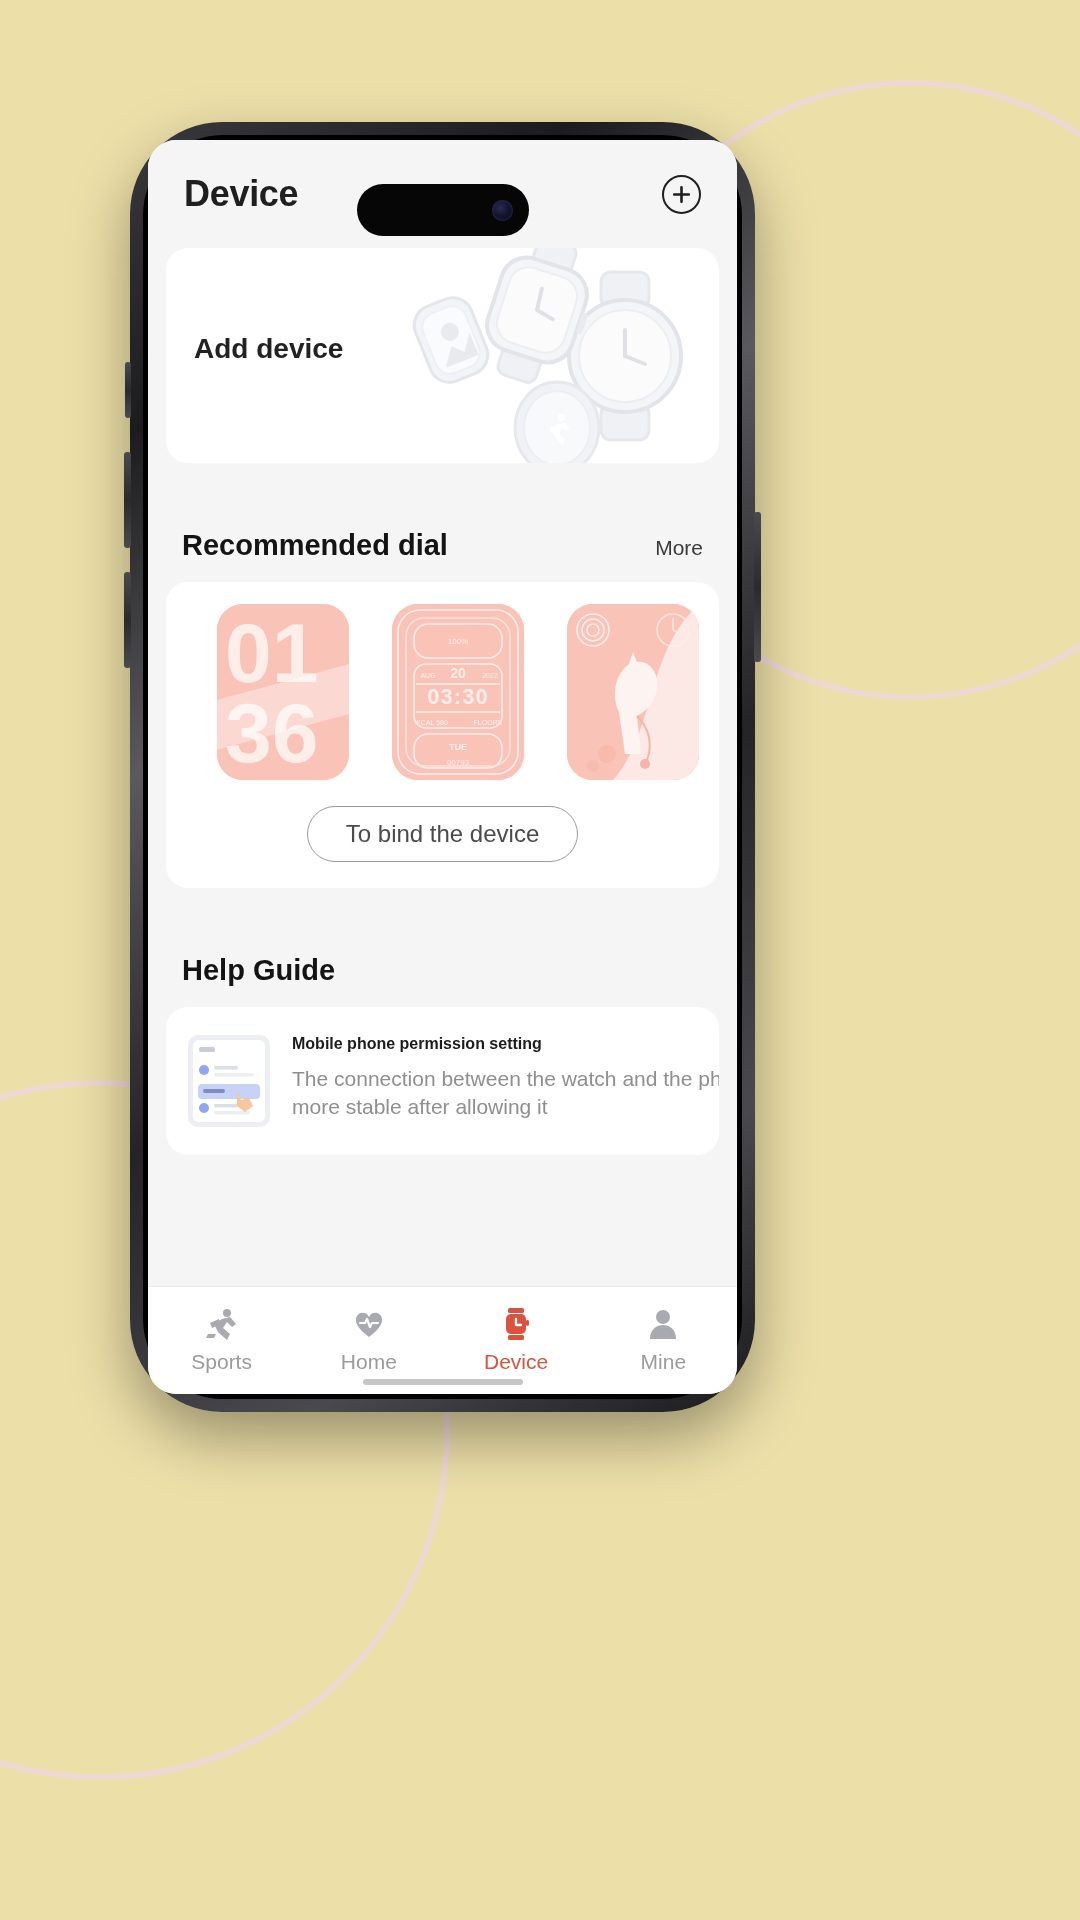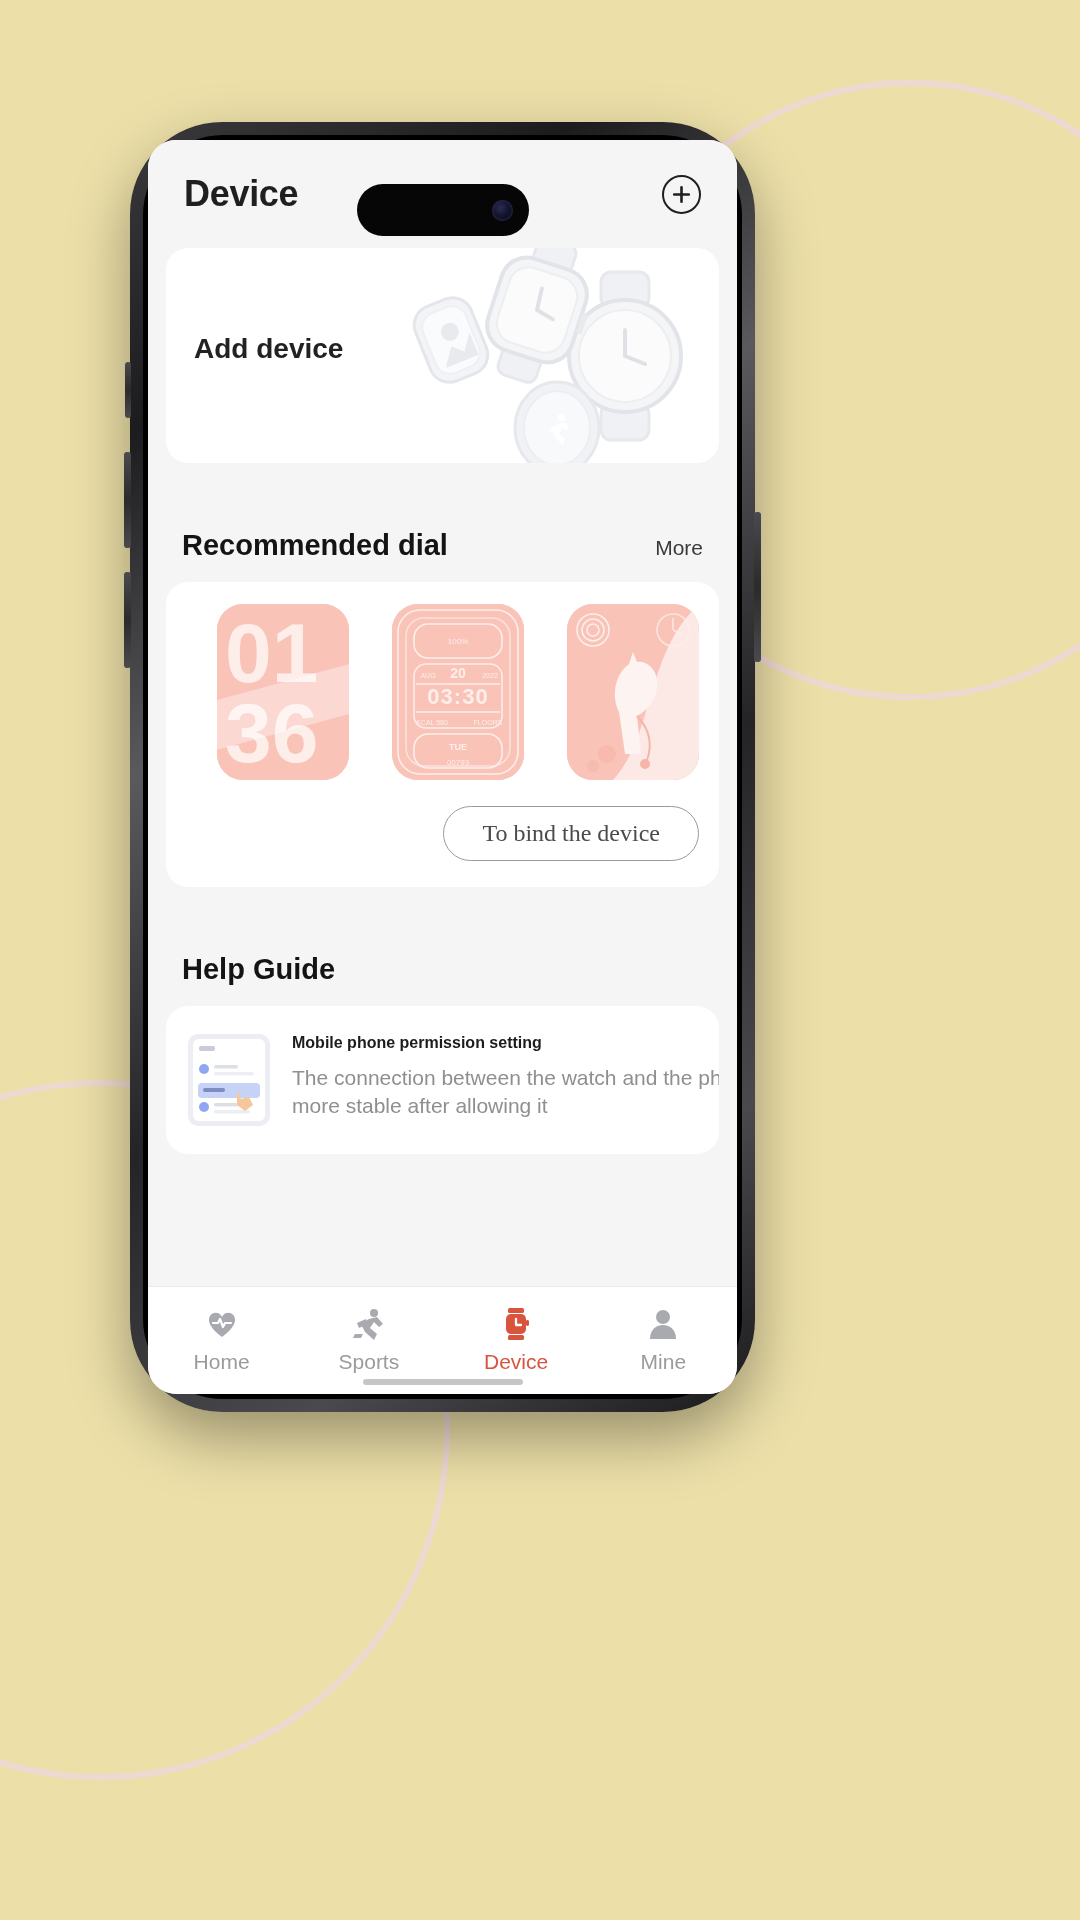--- a/index.html
+++ b/index.html
@@ -191,21 +191,21 @@
   .dial {
     width: 132px; height: 176px;
     border-radius: 26px;
     overflow: hidden;
     position: relative;
     background: #f9c3b8;
     cursor: pointer;
   }
   .dial svg { display: block; width: 100%; height: 100%; }
 
-  .bind-wrap { display: flex; justify-content: flex-end; margin-top: 26px; font-family: Liberation Serif, serif; }
+  .bind-wrap { display: flex; justify-content: center; margin-top: 26px; }
   .bind-btn {
     border: 1.6px solid #9a9a9a;
     border-radius: 30px;
     padding: 13px 38px;
     font-size: 24px;
     color: #4b4b4b;
     background: #fff;
     cursor: pointer;
   }
 
@@ -449,39 +449,39 @@
           </div>
         </div>
 
       </div>
 
       <div class="tabbar">
 
         <div class="tab">
           <span class="ic">
             <svg viewBox="0 0 34 34" width="34" height="34">
-              <path d="M17 30 C5 21 2 14 5 9 C8 4 15 5 17 10 C19 5 26 4 29 9 C32 14 29 21 17 30 Z" fill="#a9aab0"></path>
-              <path d="M8 16 L13 16 L15 12 L18 20 L20 16 L26 16" stroke="#ffffff" stroke-width="2.2" fill="none" stroke-linecap="round" stroke-linejoin="round"></path>
-            </svg>
-          </span>
-          <span class="lbl">Home</span>
-        </div>
-
-        <div class="tab">
-          <span class="ic">
-            <svg viewBox="0 0 34 34" width="34" height="34">
               <g fill="#a9aab0">
                 <circle cx="22" cy="6" r="4"></circle>
                 <path d="M17 12 L25 10 L31 17 L27 20 L22 15 L18 21 L25 27 L22 33 L13 25 L9 17 Z"></path>
                 <path d="M5 16 L14 12 L16 17 L7 21 Z"></path>
                 <path d="M3 27 L11 27 L9 31 L1 31 Z"></path>
               </g>
             </svg>
           </span>
           <span class="lbl">Sports</span>
+        </div>
+
+        <div class="tab">
+          <span class="ic">
+            <svg viewBox="0 0 34 34" width="34" height="34">
+              <path d="M17 30 C5 21 2 14 5 9 C8 4 15 5 17 10 C19 5 26 4 29 9 C32 14 29 21 17 30 Z" fill="#a9aab0"></path>
+              <path d="M8 16 L13 16 L15 12 L18 20 L20 16 L26 16" stroke="#ffffff" stroke-width="2.2" fill="none" stroke-linecap="round" stroke-linejoin="round"></path>
+            </svg>
+          </span>
+          <span class="lbl">Home</span>
         </div>
 
         <div class="tab active">
           <span class="ic">
             <svg viewBox="0 0 34 34" width="34" height="34">
               <g fill="#d9543f">
                 <rect x="9" y="1" width="16" height="5" rx="1.6"></rect>
                 <rect x="9" y="28" width="16" height="5" rx="1.6"></rect>
                 <rect x="7" y="7" width="20" height="20" rx="5"></rect>
                 <rect x="27" y="13" width="3" height="6" rx="1.4"></rect>

